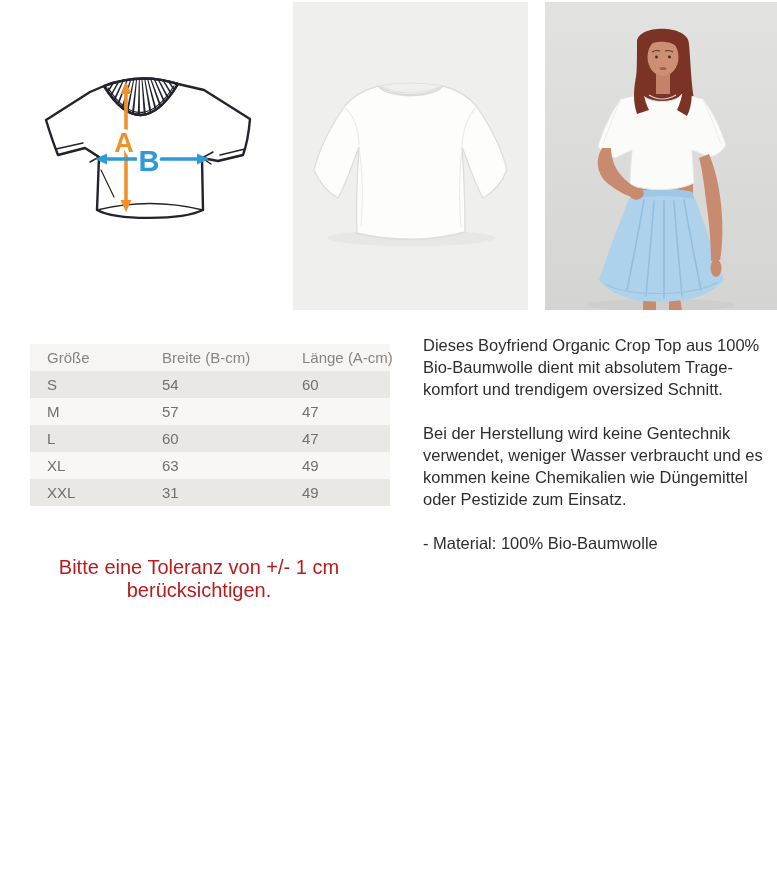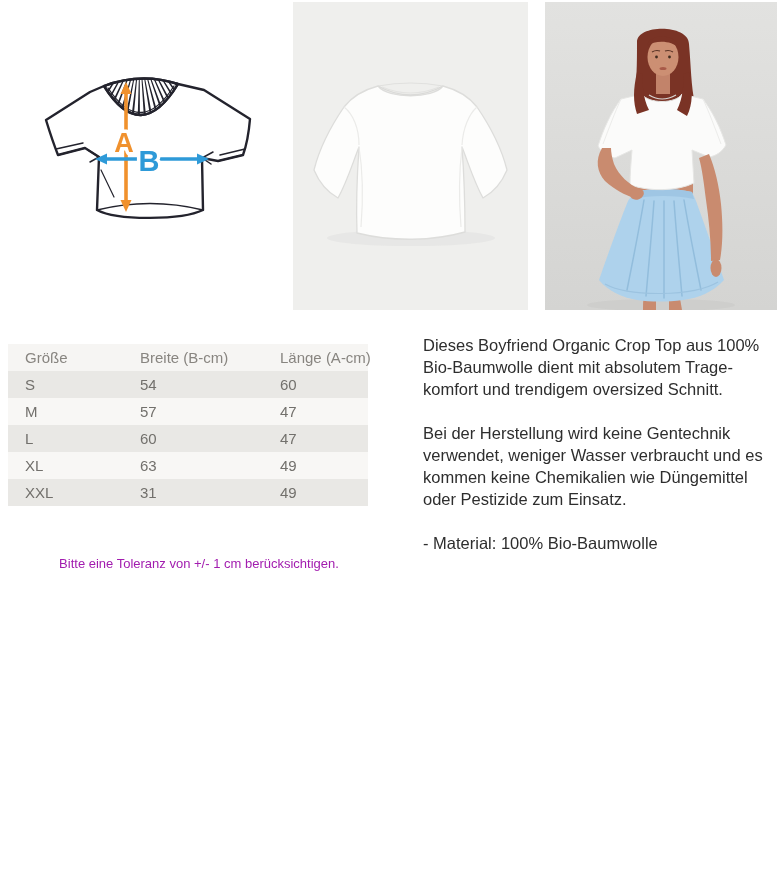--- a/index.html
+++ b/index.html
@@ -7,28 +7,28 @@
   body { font-family:"Liberation Sans",sans-serif; }
   .page { position:relative; width:777px; height:873px; background:#fff; overflow:hidden; }
   .abs { position:absolute; }
 
   
   .diagram-panel { left:0; top:0; width:290px; height:320px; background:#fff; }
   .flat-panel    { left:293px; top:2px; width:235px; height:308px; background:#efefed; }
   .model-panel   { left:545px; top:2px; width:232px; height:308px; background:#dcdcda; }
 
   
-  .size-table { left:8px; top:344px; width:360px; font-size:15px; color:#72706c; }
+  .size-table { left:30px; top:344px; width:360px; font-size:15px; color:#72706c; }
   .trow { display:grid; grid-template-columns:115px 140px 105px; height:27px; align-items:center; }
   .trow > div { padding-left:17px; white-space:nowrap; }
   .trow.head { background:#f6f5f3; color:#888580; }
   .trow.odd  { background:#e9e8e5; }
   .trow.even { background:#f8f7f5; }
 
-  .tolerance { left:0; top:556px; width:398px; text-align:center; font-size:13px; color:#a21caf; }
+  .tolerance { left:0; top:556px; width:398px; text-align:center; font-size:20px; color:#b91c1c; }
 
   .description { left:403px; top:334px; width:374px; color:#2e2e2e; font-size:16.5px; line-height:22px;margin-left:20px; }
   .description p { white-space:pre-line; margin:0 0 22px 0; }
   .bullet-line { height:22px; white-space:nowrap; }
 
   svg text.measure-label { font-family:"Liberation Sans",sans-serif; font-weight:bold;
         paint-order:stroke; stroke:#ffffff; stroke-width:7px; stroke-linejoin:round; }
 </style>
 </head>
 <body>

